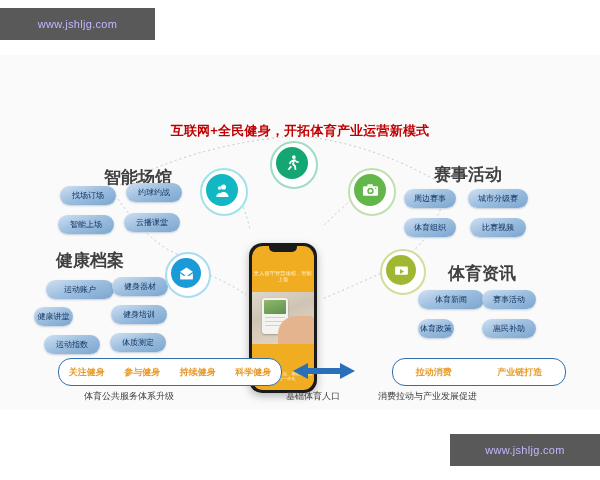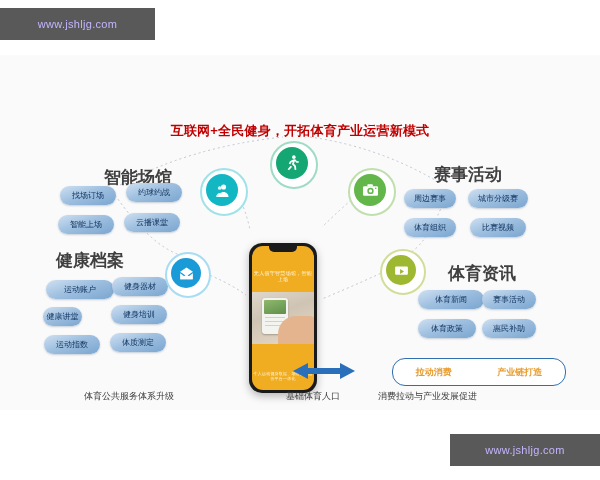--- a/index.html
+++ b/index.html
@@ -158,33 +158,33 @@
   <div class="group-title" style="left:434px;top:108px">赛事活动</div>
   <div class="group-title" style="left:448px;top:207px">体育资讯</div>
 
   <div class="pill" style="left:60px;top:131px;width:56px">找场订场</div>
   <div class="pill" style="left:126px;top:128px;width:56px">约球约战</div>
   <div class="pill" style="left:58px;top:160px;width:56px">智能上场</div>
   <div class="pill" style="left:124px;top:158px;width:56px">云播课堂</div>
 
   <div class="pill" style="left:46px;top:225px;width:68px">运动账户</div>
   <div class="pill" style="left:112px;top:222px;width:56px">健身器材</div>
-  <div class="pill" style="left:43px;top:252px;width:39px">健康讲堂</div>
+  <div class="pill" style="left:34px;top:252px;width:39px">健康讲堂</div>
   <div class="pill" style="left:111px;top:250px;width:56px">健身培训</div>
   <div class="pill" style="left:44px;top:280px;width:56px">运动指数</div>
   <div class="pill" style="left:110px;top:278px;width:56px">体质测定</div>
 
   <div class="pill" style="left:404px;top:134px;width:52px">周边赛事</div>
   <div class="pill" style="left:468px;top:134px;width:60px">城市分级赛</div>
   <div class="pill" style="left:404px;top:163px;width:52px">体育组织</div>
   <div class="pill" style="left:470px;top:163px;width:56px">比赛视频</div>
 
   <div class="pill" style="left:418px;top:235px;width:66px">体育新闻</div>
   <div class="pill" style="left:482px;top:235px;width:54px">赛事活动</div>
-  <div class="pill" style="left:418px;top:264px;width:58px">体育政策</div>
+  <div class="pill" style="left:418px;top:264px;width:36px">体育政策</div>
   <div class="pill" style="left:482px;top:264px;width:54px">惠民补助</div>
 
   <div class="bubble" style="left:200px;top:113px;width:44px;height:44px;border:2px solid #9fe2e8;background:#ffffff">
     <div class="core" style="left:4px;top:4px;width:32px;height:32px;background:#13b7c4">
       <svg width="17" height="17" viewBox="0 0 24 24">
         <circle cx="13.5" cy="7" r="3.6" fill="#ffffff"></circle>
         <path d="M6.5 21c0-4 3.3-7 7-7s7 3 7 7z" fill="#ffffff"></path>
         <circle cx="8" cy="8.5" r="2.6" fill="#ffffff" opacity=".85"></circle>
         <path d="M3 21c0-3.2 2.3-5.6 5-5.6 1 0 1.9.3 2.6.8-1.8 1.2-3 3-3.2 4.8z" fill="#ffffff" opacity=".85"></path>
       </svg>
@@ -242,20 +242,26 @@
           <div class="pd-line" style="top:19px"></div>
           <div class="pd-line" style="top:23px"></div>
           <div class="pd-line" style="top:27px"></div>
         </div>
         <div class="photo-hand"></div>
       </div>
       <div class="screen-foot">个人运动健身数据、场馆预约服务平台一体化</div>
     </div>
   </div>
 
+  <div class="capsule" id="capsule-left" style="top:303px">
+    <span>关注健身</span>
+    <span>参与健身</span>
+    <span>持续健身</span>
+    <span>科学健身</span>
+  </div>
 
   <svg class="dbl-arrow" style="top:307px" viewBox="0 0 62 18">
     <rect x="14" y="6" width="34" height="6" fill="#2a6fba"></rect>
     <path d="M0 9l15-8v16z" fill="#2a6fba"></path>
     <path d="M62 9l-15-8v16z" fill="#2a6fba"></path>
   </svg>
 
   <div class="capsule" id="capsule-right" style="top:303px">
     <span>拉动消费</span>
     <span>产业链打造</span>

